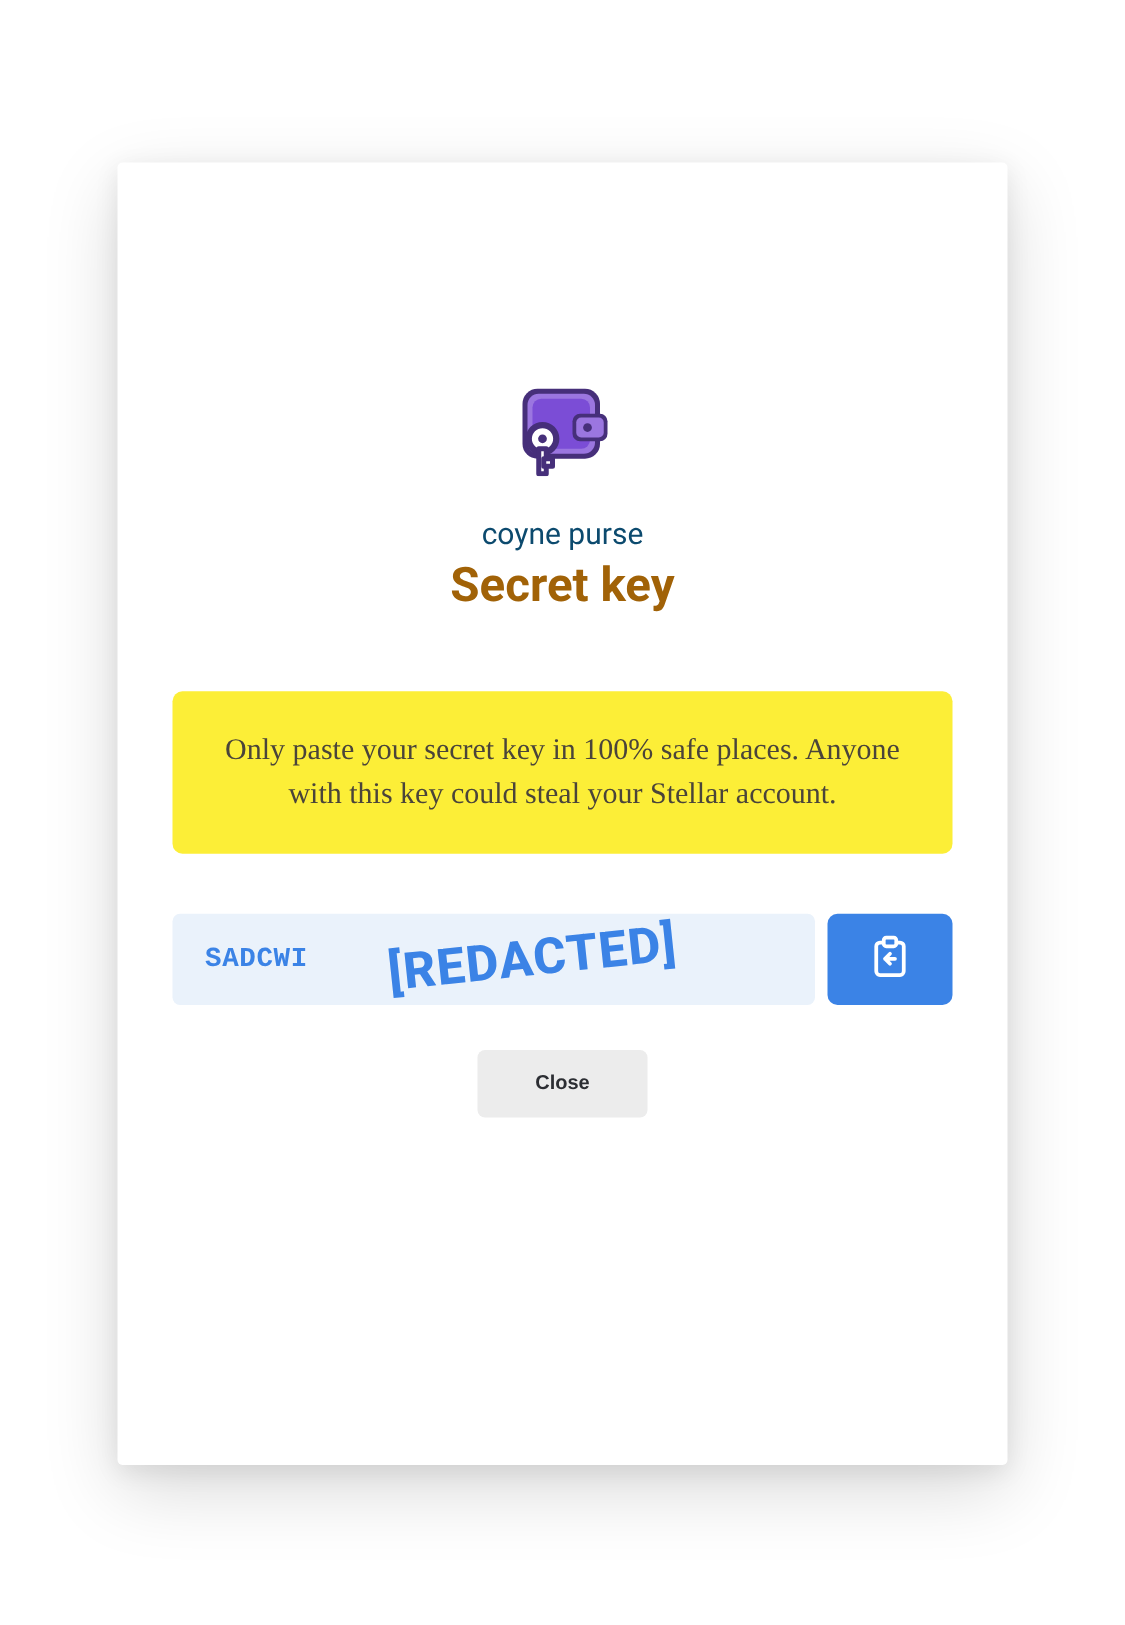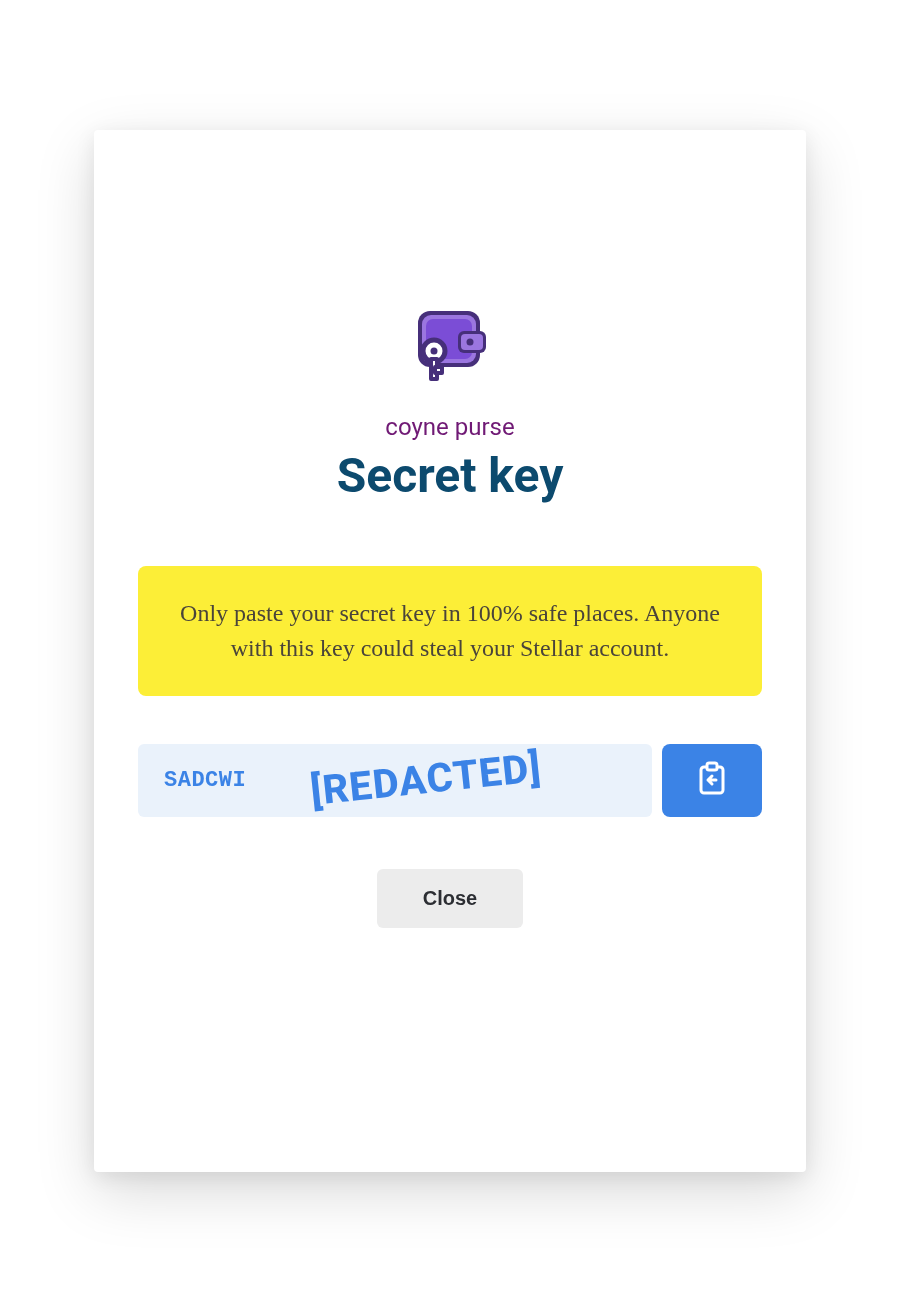--- a/index.html
+++ b/index.html
@@ -25,28 +25,28 @@
       padding: 175px 44px 60px 44px;
       display: flex;
       flex-direction: column;
       align-items: center;
       min-height: 1042px;
     }
     .wallet-icon {
       margin-bottom: 28px;
     }
     .subtitle {
-      color: #701a75;
+      color: #0c4a6e;
       font-size: 24px;
       font-weight: 400;
       margin-bottom: 6px;
     }
     .title {
-      color: #0c4a6e;
-      font-size: 48px;
+      color: #a16207;
+      font-size: 38px;
       font-weight: 700;
       margin-bottom: 62px;
     }
     .warning-box {
       background: #fcee37;
       border-radius: 8px;
       padding: 30px 40px;
       width: 100%;
       text-align: center;
       margin-bottom: 48px;
@@ -56,21 +56,21 @@
       font-size: 24px;
       line-height: 1.45;
       font-weight: 500;
       font-family: Liberation Serif, serif;
     }
     .key-row {
       display: flex;
       width: 100%;
       gap: 10px;
       align-items: stretch;
-      margin-bottom: 52px;
+      margin-bottom: 36px;
     }
     .key-box {
       position: relative;
       flex: 1;
       background: #eaf2fb;
       border-radius: 6px;
       padding: 22px 26px;
       font-family: 'Courier New', Courier, monospace;
       color: #3b83e6;
       font-size: 22px;
@@ -102,21 +102,21 @@
       display: flex;
       align-items: center;
       justify-content: center;
       cursor: pointer;
     }
     .close-button {
       background: #ececec;
       border: none;
       border-radius: 6px;
       padding: 18px 46px;
-      font-size: 20px;
+      font-size: 16px;
       font-weight: 600;
       color: #2c2e33;
       cursor: pointer;
     }
   </style>
 </head>
 <body>
 
 <div class="modal">
 

